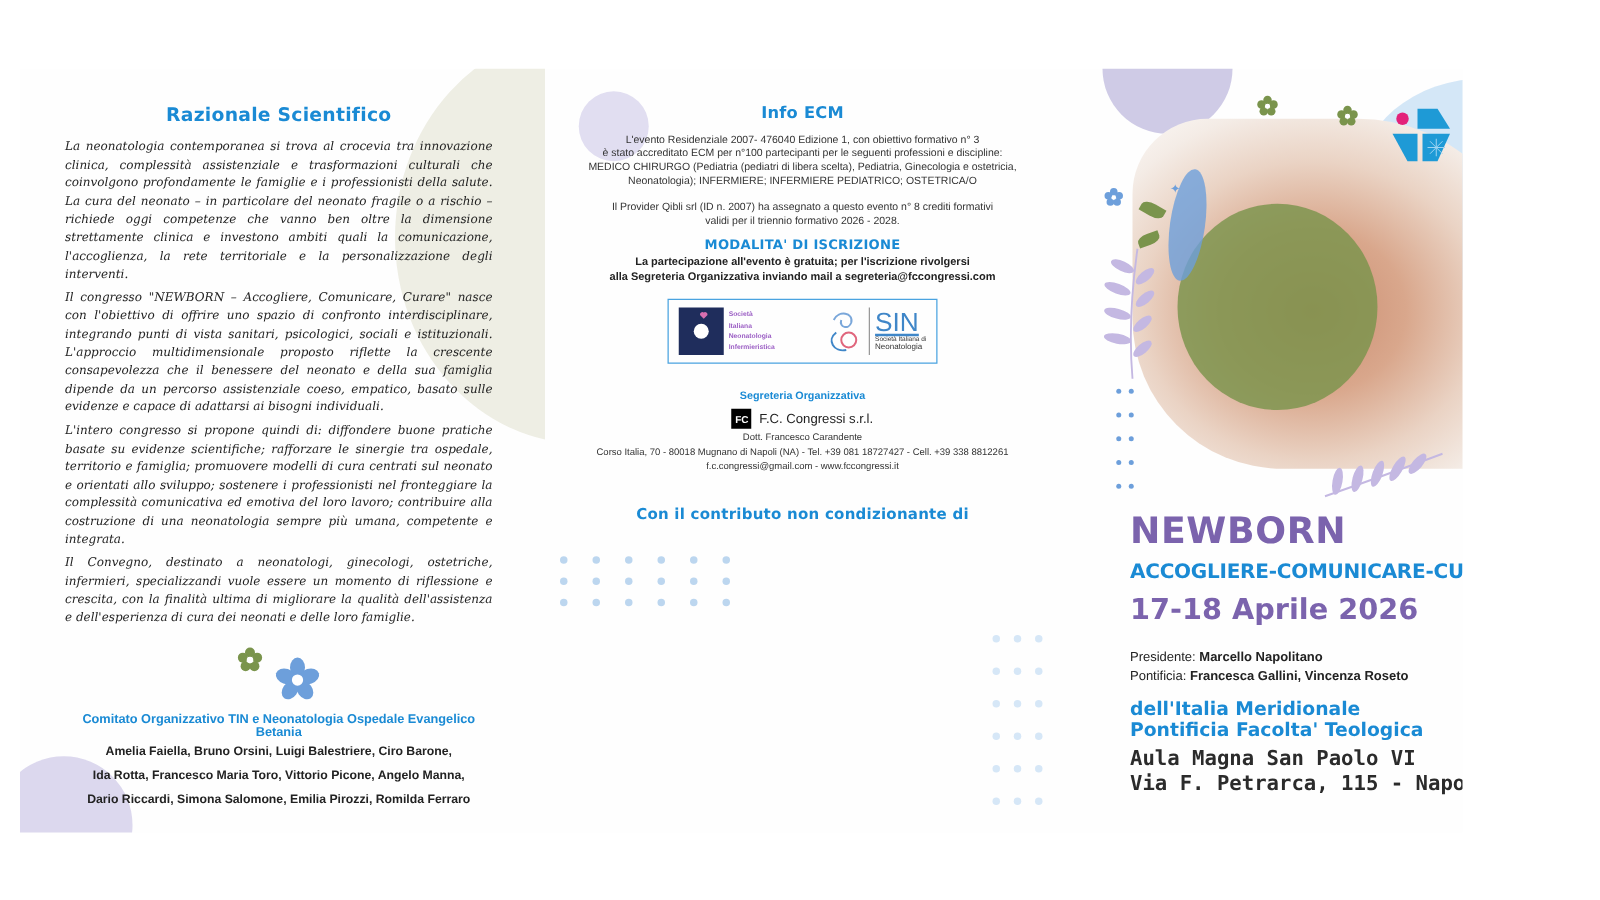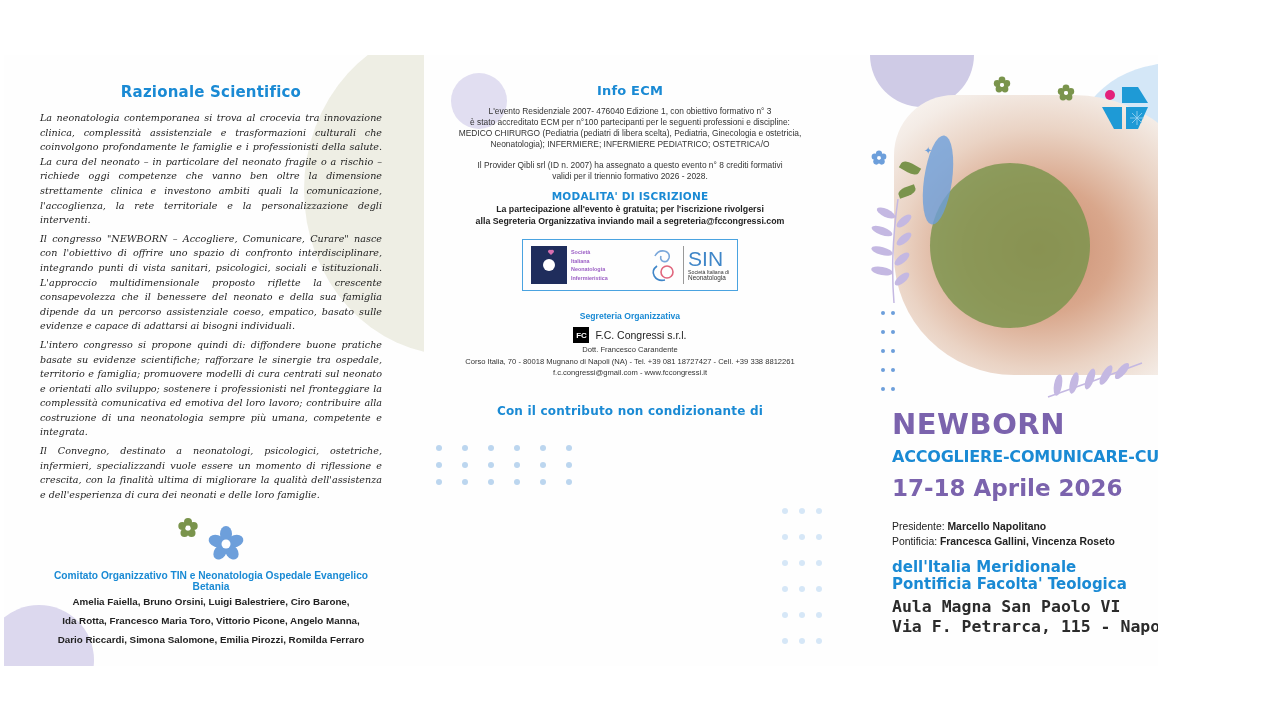--- a/index.html
+++ b/index.html
@@ -1,19 +1,19 @@
 <!DOCTYPE html>
 <html><head>
 <meta charset="utf-8">
 <style>
   * { box-sizing: border-box; margin: 0; padding: 0; }
   html, body { width: 1280px; height: 720px; background: #ffffff; overflow: hidden; }
   body { position: relative; font-family: "Liberation Sans", sans-serif; color: #1e1e1e; }
 
-  .sheet { position: absolute; left: 4px; top: 55px; width: 1154px; height: 611px; background: #fefefe; overflow: hidden; }
+  .sheet { position: absolute; left: 16px; top: 55px; width: 1154px; height: 611px; background: #fefefe; overflow: hidden; }
 
   
   .deco { position: absolute; border-radius: 50%; }
   .deco-gray-big { left: 300px; top: -30px; width: 300px; height: 330px; background: #eeeee4; border-radius: 50%; clip-path: inset(0 180px 0 0); }
   .deco-lav-left { left: -20px; top: 550px; width: 110px; height: 110px; background: #dcd8ee; }
   .deco-lav-mid { left: 447px; top: 18px; width: 56px; height: 56px; background: #e1def1; }
   .deco-lav-top { left: 866px; top: -52px; width: 104px; height: 104px; background: #cfcbe6; }
   .deco-sage { left: 1180px; top: 514px; width: 120px; height: 120px; background: #c5cead; }
 
   
@@ -33,21 +33,21 @@
   .ecm-text { font-size: 8.4px; line-height: 11px; color: #333; }
   .ecm-gap { height: 10px; }
   .h-modalita { font-size: 10.5px; margin-top: 8px; margin-bottom: 2px; }
   .modalita-text { font-size: 8.8px; font-weight: bold; line-height: 11.5px; color: #222; }
 
   .logo-box { margin: 12px auto 0; width: 216px; height: 52px; border: 1.5px solid #4aa3e0; display: flex; align-items: center; justify-content: space-between; padding: 4px 8px; }
   .sini { display: flex; align-items: center; gap: 4px; }
   .sini-mark { width: 36px; height: 38px; background: #1f2d5c; position: relative; }
   .sini-txt { font-size: 5.4px; font-weight: bold; color: #9b5ec4; line-height: 8.5px; text-align: left; }
   .sin { display: flex; align-items: center; gap: 4px; }
-  .sin-big { font-size: 21px; color: #3f86c8; line-height: 20px; text-align: left; }
+  .sin-big { font-size: 21px; color: #3f86c8; line-height: 20px; text-align: left; text-decoration: underline; }
   .sin-sub { font-size: 5.2px; color: #333; text-align: left; line-height: 6px; }
   .sin-divider { width: 1px; height: 38px; background: #999; }
 
   .h-segreteria { font-size: 8.6px; font-weight: bold; color: #1a8ad4; margin-top: 20px; }
   .fc-row { display: inline-flex; align-items: center; gap: 6px; margin-top: 6px; }
   .fc-logo { width: 16px; height: 16px; background: #000000; color: #fff; font-size: 8px; font-weight: bold; display: flex; align-items: center; justify-content: center; text-align: center; }
   .fc-name { font-size: 10.5px; color: #222; }
   .seg-text { font-size: 7.6px; line-height: 9.6px; color: #333; margin-top: 2px; }
   .h-contributo { font-size: 12px; margin-top: 26px; }
 
@@ -85,21 +85,21 @@
   <div class="deco deco-lav-left"></div>
   <div class="deco deco-lav-mid"></div>
   <div class="deco deco-lav-top"></div>
   <div class="deco deco-sage"></div>
 
   <section class="panel-left">
     <h2 class="title-playful h-razionale">Razionale Scientifico</h2>
     <p class="para">La neonatologia contemporanea si trova al crocevia tra innovazione clinica, complessità assistenziale e trasformazioni culturali che coinvolgono profondamente le famiglie e i professionisti della salute. La cura del neonato – in particolare del neonato fragile o a rischio – richiede oggi competenze che vanno ben oltre la dimensione strettamente clinica e investono ambiti quali la comunicazione, l'accoglienza, la rete territoriale e la personalizzazione degli interventi.</p>
     <p class="para">Il congresso "NEWBORN – Accogliere, Comunicare, Curare" nasce con l'obiettivo di offrire uno spazio di confronto interdisciplinare, integrando punti di vista sanitari, psicologici, sociali e istituzionali. L'approccio multidimensionale proposto riflette la crescente consapevolezza che il benessere del neonato e della sua famiglia dipende da un percorso assistenziale coeso, empatico, basato sulle evidenze e capace di adattarsi ai bisogni individuali.</p>
     <p class="para">L'intero congresso si propone quindi di: diffondere buone pratiche basate su evidenze scientifiche; rafforzare le sinergie tra ospedale, territorio e famiglia; promuovere modelli di cura centrati sul neonato e orientati allo sviluppo; sostenere i professionisti nel fronteggiare la complessità comunicativa ed emotiva del loro lavoro; contribuire alla costruzione di una neonatologia sempre più umana, competente e integrata.</p>
-    <p class="para">Il Convegno, destinato a neonatologi, psicologici, ostetriche, infermieri, specializzandi vuole essere un momento di riflessione e crescita, con la finalità ultima di migliorare la qualità dell'assistenza e dell'esperienza di cura dei neonati e delle loro famiglie.</p>
+    <p class="para">Il Convegno, destinato a neonatologi, ginecologi, ostetriche, infermieri, specializzandi vuole essere un momento di riflessione e crescita, con la finalità ultima di migliorare la qualità dell'assistenza e dell'esperienza di cura dei neonati e delle loro famiglie.</p>
 
     <div class="flowers">
       <svg style="position:absolute;left:136px;top:0" width="24" height="24" viewBox="-12 -12 24 24">
         <g fill="#7a944c">
           <circle cx="0" cy="-6" r="4"></circle>
             <circle cx="5.7" cy="-1.9" r="4"></circle>
             <circle cx="3.5" cy="4.9" r="4"></circle>
             <circle cx="-3.5" cy="4.9" r="4"></circle>
             <circle cx="-5.7" cy="-1.9" r="4"></circle>
         </g>

